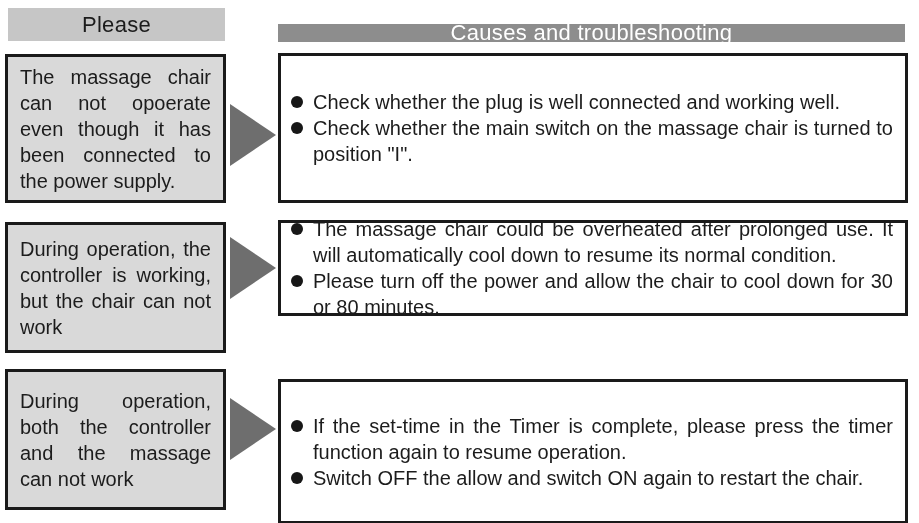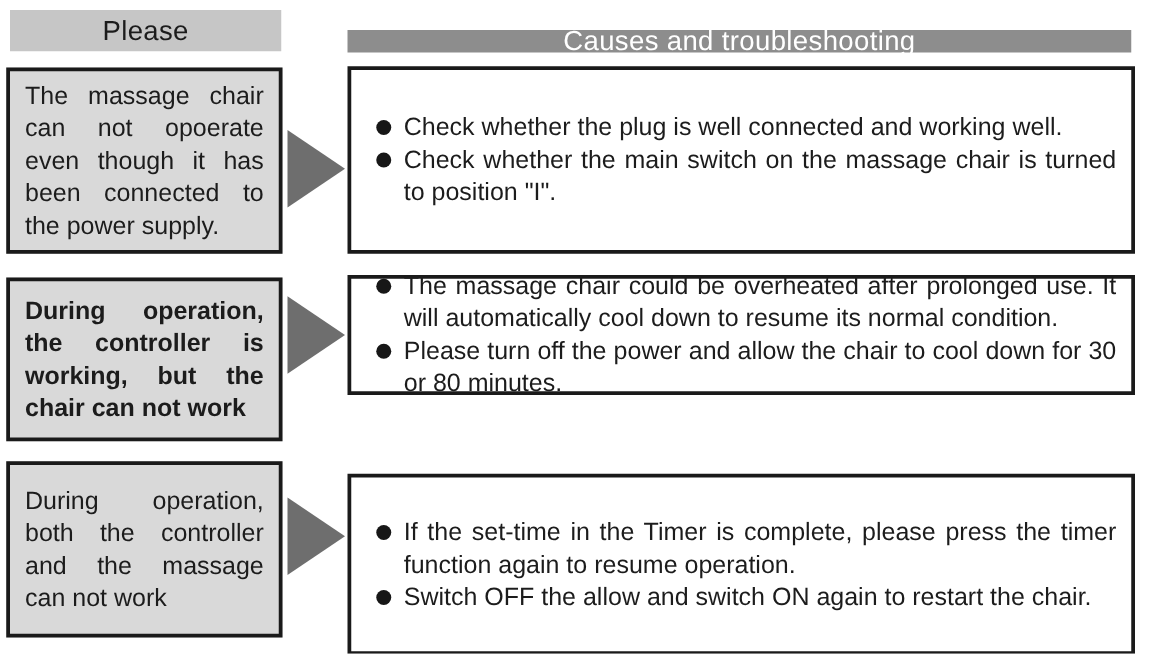--- a/index.html
+++ b/index.html
@@ -50,21 +50,21 @@
   }
   .causes-box {
     position: absolute;
     left: 278px;
     width: 630px;
     background: #ffffff;
     border: 3px solid #1a1a1a;
     display: flex;
     flex-direction: column;
     justify-content: center;
-    padding: 6px 12px 6px 19px;
+    padding: 6px 12px 6px 9px;
   }
   .bullet-item {
     position: relative;
     padding-left: 23px;
     font-size: 20px;
     line-height: 26px;
     text-align: justify;
   }
   .bullet-dot {
     position: absolute;
@@ -79,21 +79,21 @@
     position: absolute;
     left: 230px;
     width: 0;
     height: 0;
     border-top: 31px solid transparent;
     border-bottom: 31px solid transparent;
     border-left: 46px solid #6e6e6e;
   }
   
   .pbox-0 { top: 54px;  height: 149px; }
-  .pbox-1 { top: 222px; height: 131px; font-weight: bold; }
+  .pbox-1 { top: 222px; height: 131px; }
   .pbox-2 { top: 369px; height: 141px; }
   .cbox-0 { top: 53px;  height: 150px; }
   .cbox-1 { top: 220px; height: 96px; }
   .cbox-2 { top: 379px; height: 145px; }
   .arrow-0 { top: 104px; }
   .arrow-1 { top: 237px; }
   .arrow-2 { top: 398px; }
 </style>
 </head>
 <body>

